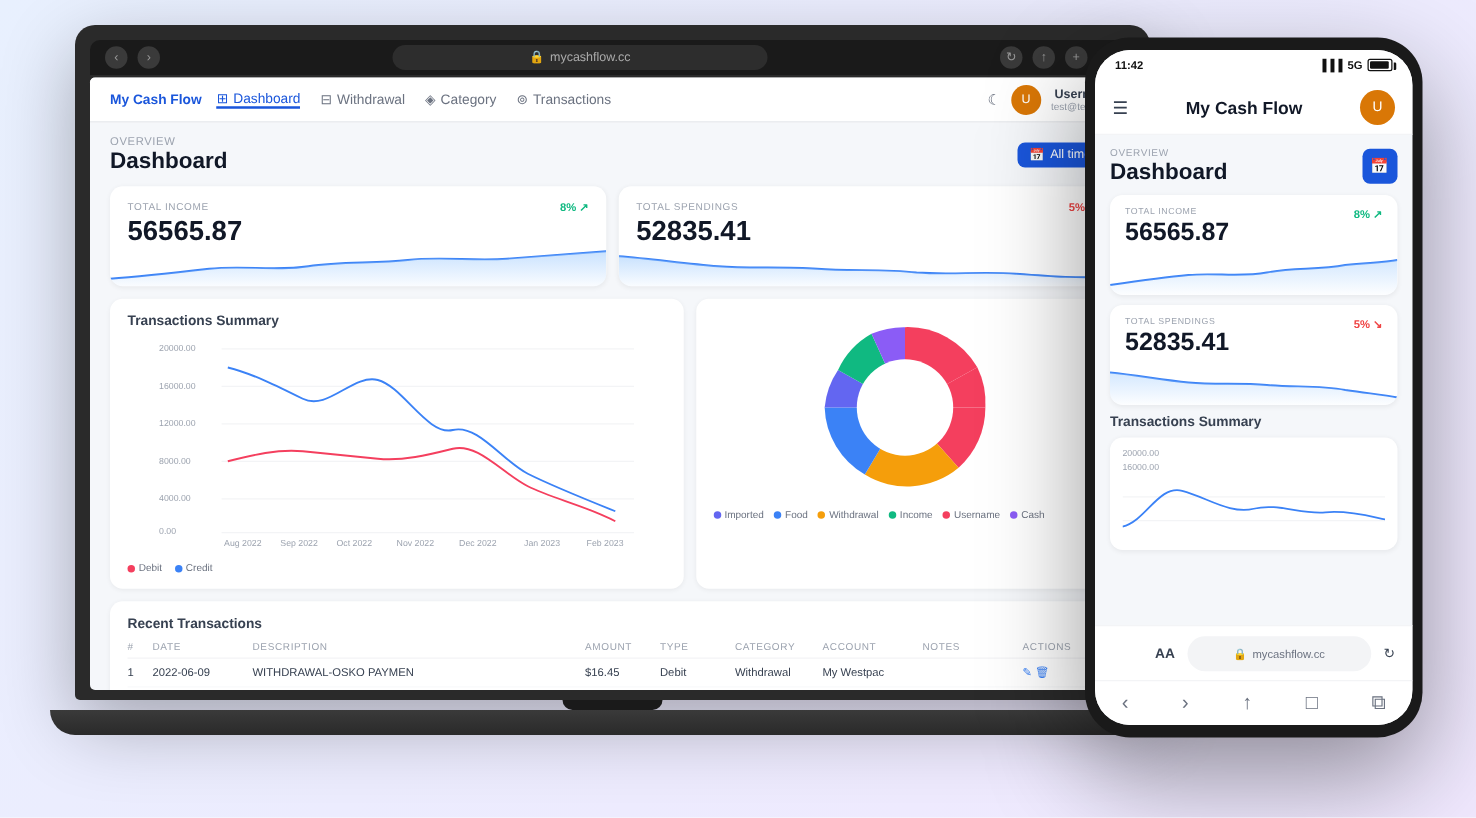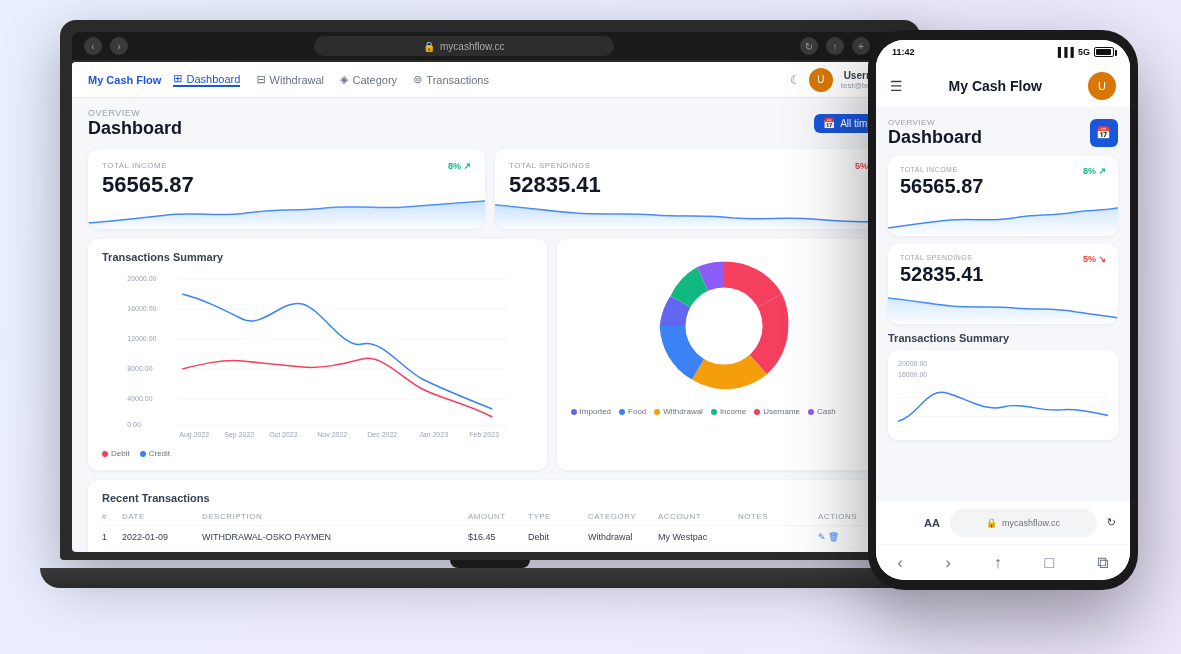--- a/index.html
+++ b/index.html
@@ -704,21 +704,21 @@
             <span>DESCRIPTION</span>
             <span>AMOUNT</span>
             <span>TYPE</span>
             <span>CATEGORY</span>
             <span>ACCOUNT</span>
             <span>NOTES</span>
             <span>ACTIONS</span>
           </div>
           <div class="table-row">
             <span>1</span>
-            <span>2022-01-09</span>
+            <span>2022-06-09</span>
             <span>WITHDRAWAL-OSKO PAYMEN</span>
             <span>$16.45</span>
             <span>Debit</span>
             <span>Withdrawal</span>
             <span>My Westpac</span>
             <span></span>
             <span style="color:#3b82f6;cursor:pointer;">✎ 🗑</span>
           </div>
         </div>
       </div>

